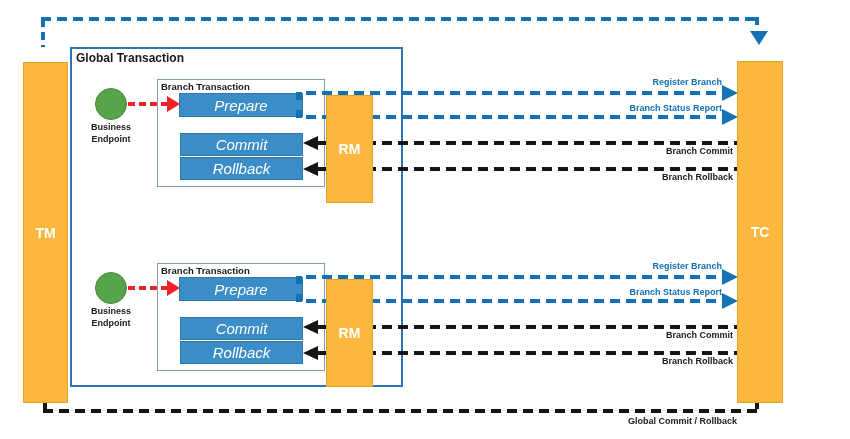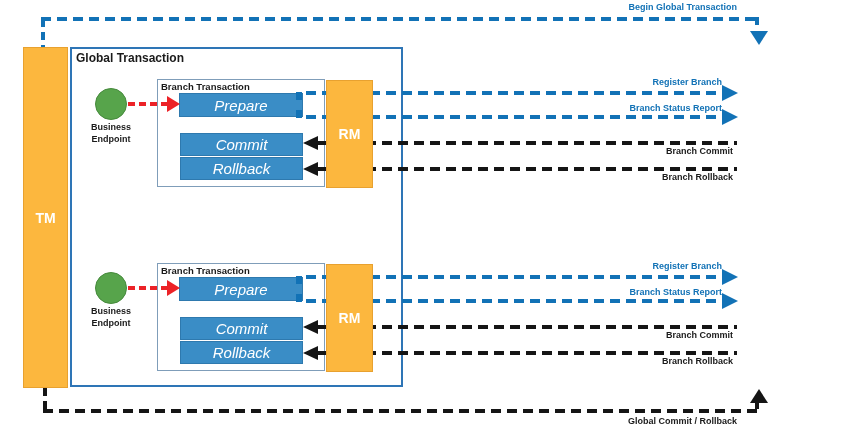--- a/index.html
+++ b/index.html
@@ -5,21 +5,21 @@
   html,body{margin:0;padding:0;background:#ffffff;}
   #stage{
     position:relative;width:850px;height:439px;background:#ffffff;overflow:hidden;
     font-family:"Liberation Sans", sans-serif;
   }
   .abs{position:absolute;}
   
   .orange-box{
     background:#FCB73E;border:1px solid #E8A12F;box-sizing:border-box;
     display:flex;align-items:center;justify-content:center;
-    color:#ffffff;font-weight:bold;z-index:5;
+    color:#ffffff;font-weight:bold;z-index:5;margin-top:15px;
   }
   .blue-box{
     background:#3A8DC6;border:1px solid #2E79AE;box-sizing:border-box;
     display:flex;align-items:center;justify-content:center;
     color:#ffffff;font-style:italic;font-size:15px;z-index:3;
   }
   .global-box{border:2px solid #2E75B6;box-sizing:border-box;background:transparent;z-index:1;}
   .global-label{font-weight:bold;font-size:12px;color:#1a1a1a;white-space:nowrap;}
   .branch-box{border:1.5px solid #7F9DB9;box-sizing:border-box;background:#ffffff;z-index:2;}
   .branch-label{font-weight:bold;font-size:9.5px;color:#1a1a1a;white-space:nowrap;z-index:3;}
@@ -52,32 +52,34 @@
 </style>
 </head>
 <body>
 
 <div id="stage">
 
   <div class="abs dash-v-blue" style="left:41px;top:19px;height:28px;"></div>
   <div class="abs dash-h-blue" style="left:41px;top:17px;width:720px;"></div>
   <div class="abs dash-v-blue" style="left:755px;top:17px;height:13px;"></div>
   <div class="abs arr arr-down-blue" style="left:750px;top:31px;"></div>
-  <div class="abs msg msg-blue" style="left:560px;top:2px;width:177px;">Begin Global Transaction</div>
 
   <div class="abs dash-v-black" style="left:43px;top:388px;height:22px;"></div>
   <div class="abs dash-h-black" style="left:43px;top:409px;width:718px;"></div>
   <div class="abs dash-v-black" style="left:755px;top:401px;height:9px;"></div>
   <div class="abs arr arr-up-black" style="left:750px;top:389px;"></div>
   <div class="abs msg msg-black" style="left:560px;top:416px;width:177px;">Global Commit / Rollback</div>
 
   <div class="abs orange-box" style="left:23px;top:47px;width:45px;height:341px;font-size:14px;">
     <span>TM</span>
   </div>
 
+  <div class="abs orange-box" style="left:737px;top:46px;width:46px;height:342px;font-size:14px;">
+    <span>TC</span>
+  </div>
 
   <div class="abs global-box" style="left:70px;top:47px;width:333px;height:340px;"></div>
   <div class="abs global-label" style="left:76px;top:51px;">Global Transaction</div>
 
   <div class="branch" style="top:79px;">
     <div class="abs branch-box" style="left:157px;top:0px;width:168px;height:108px;"></div>
     <div class="abs branch-label" style="left:161px;top:2px;">Branch Transaction</div>
 
     <div class="abs circle" style="left:95px;top:9px;"></div>
     <div class="abs endpoint-label" style="left:81px;top:42px;width:60px;">

